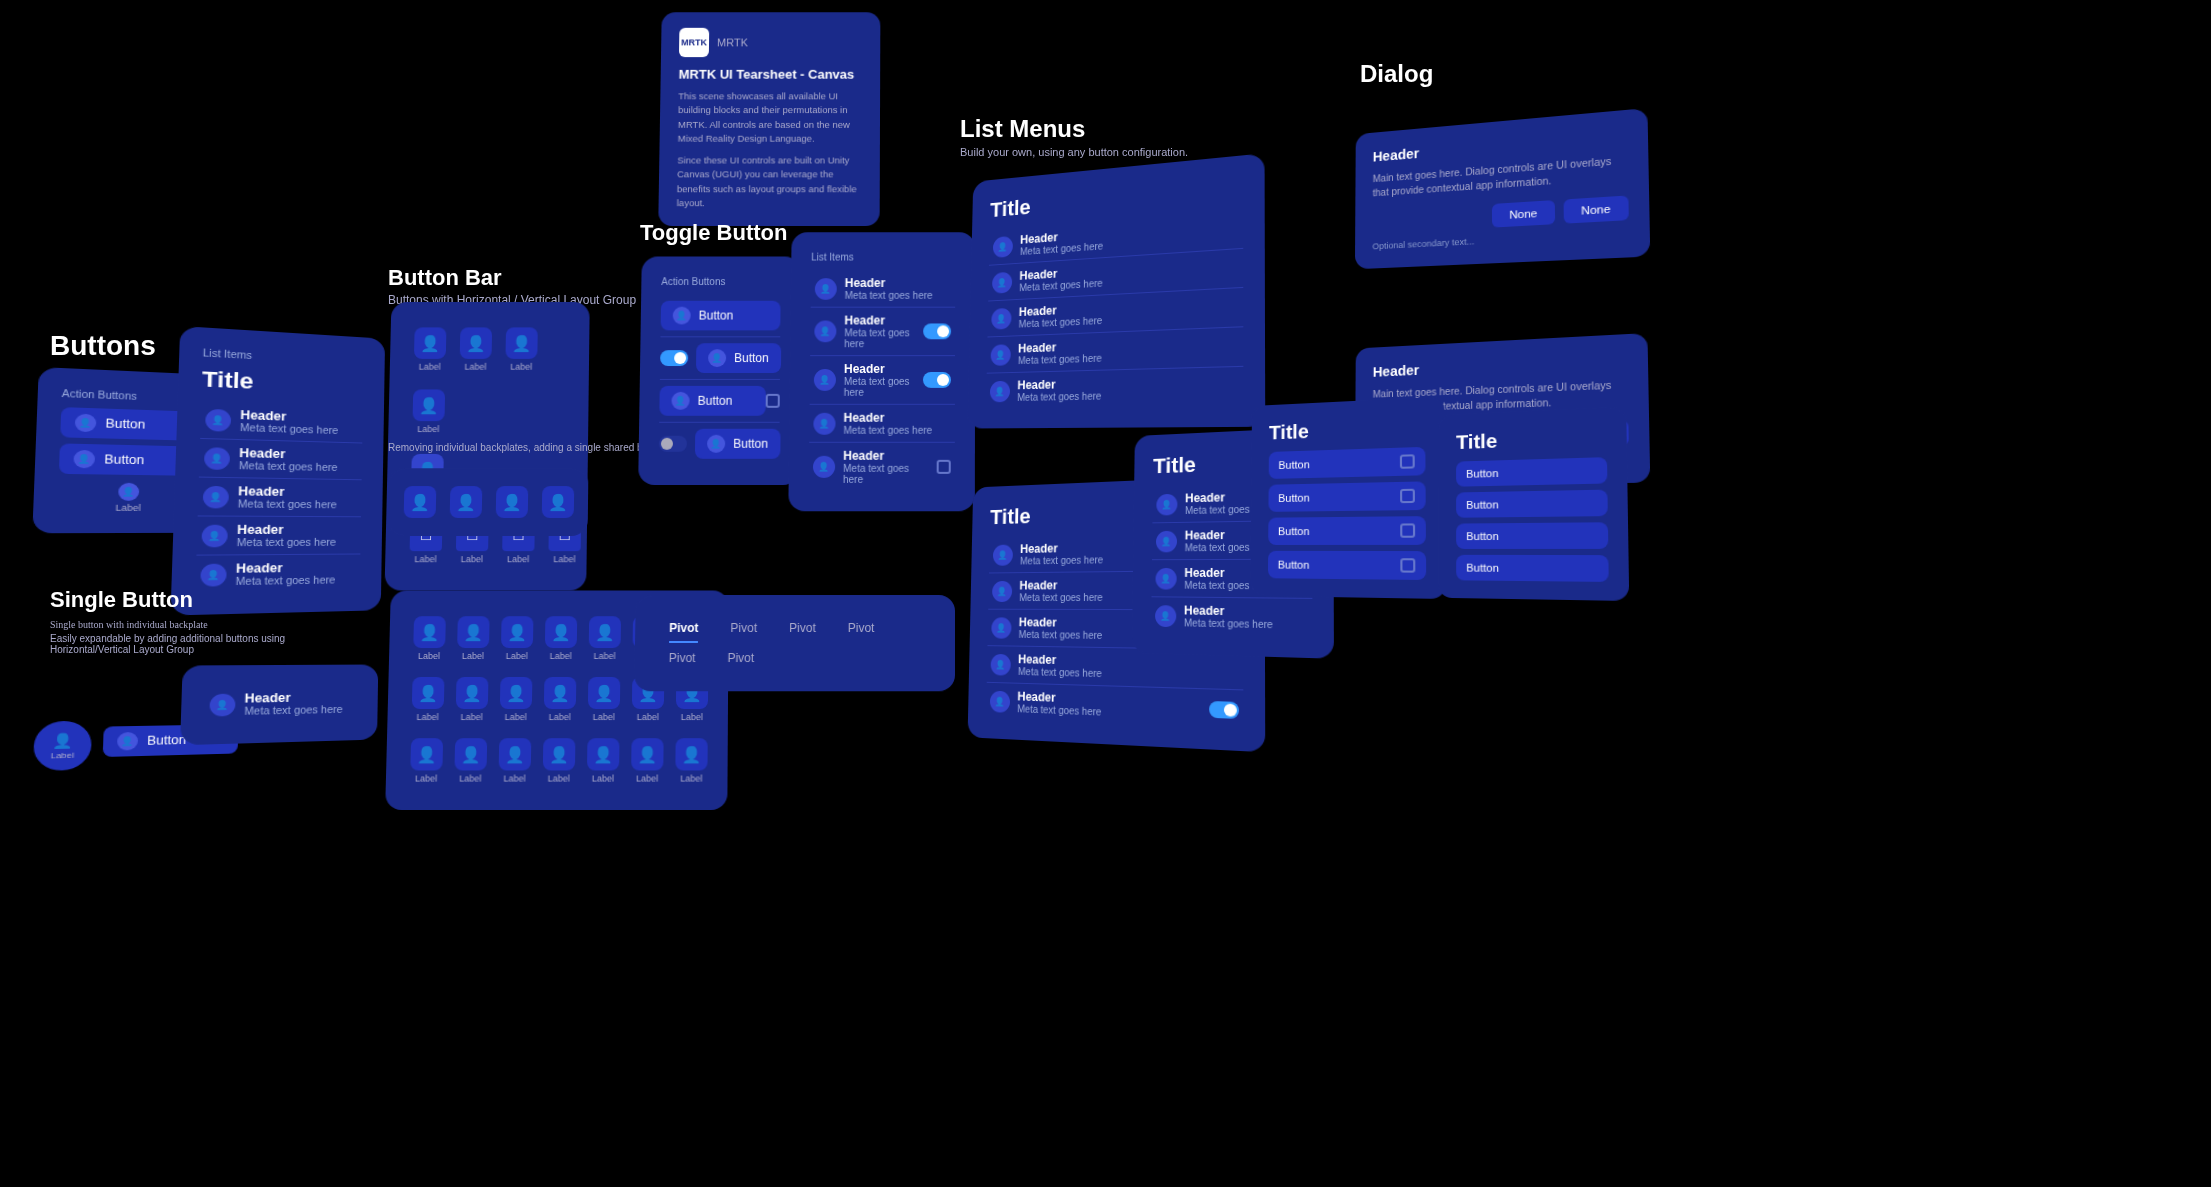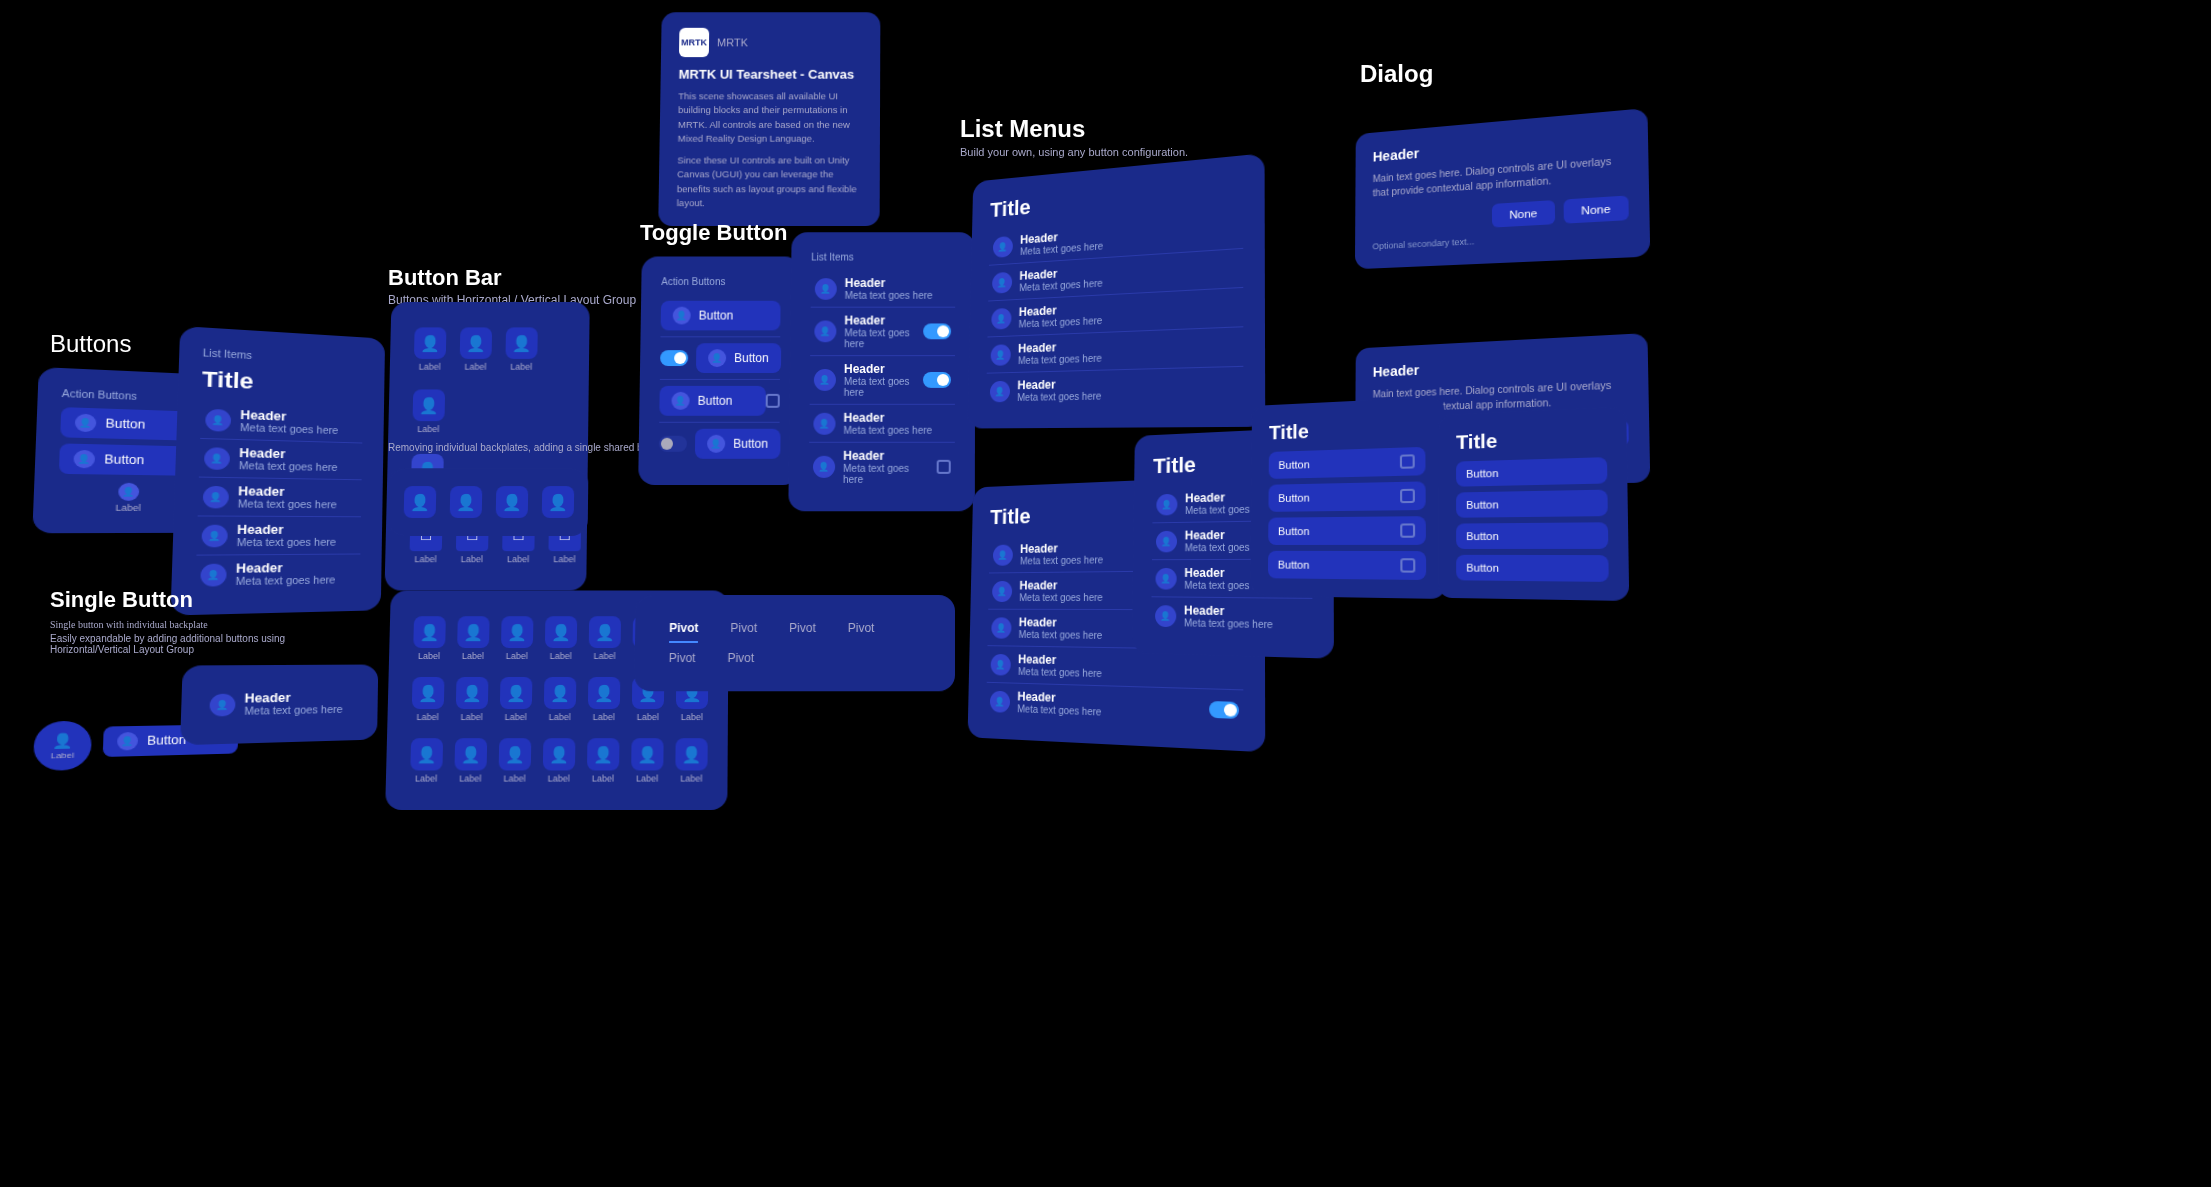--- a/index.html
+++ b/index.html
@@ -239,21 +239,21 @@
         <span class="mrtk-logo-inner">MRTK</span>
       </div>
       <span style="font-size:11px;color:#aac;">MRTK</span>
     </div>
     <div style="font-size:13px;font-weight:700;color:#fff;margin-bottom:8px;">MRTK UI Tearsheet - Canvas</div>
     <div class="mrtk-body" style="margin-bottom:8px;">This scene showcases all available UI building blocks and their permutations in MRTK. All controls are based on the new Mixed Reality Design Language.</div>
     <div class="mrtk-body">Since these UI controls are built on Unity Canvas (UGUI) you can leverage the benefits such as layout groups and flexible layout.</div>
   </div>
 
   <div style="position:absolute; left:50px; top:330px;">
-    <div style="font-size:24px;font-weight:400;color:#fff;">Buttons</div>
+    <div style="font-size:28px;font-weight:700;color:#fff;">Buttons</div>
   </div>
 
   <div class="card transform-left" style="left:50px; top:370px; width:160px;">
     <div class="section-label">Action Buttons</div>
     <div class="btn-item">
       <div class="btn-icon">👤</div>
       <span>Button</span>
     </div>
     <div class="btn-item">
       <div class="btn-icon">👤</div>

